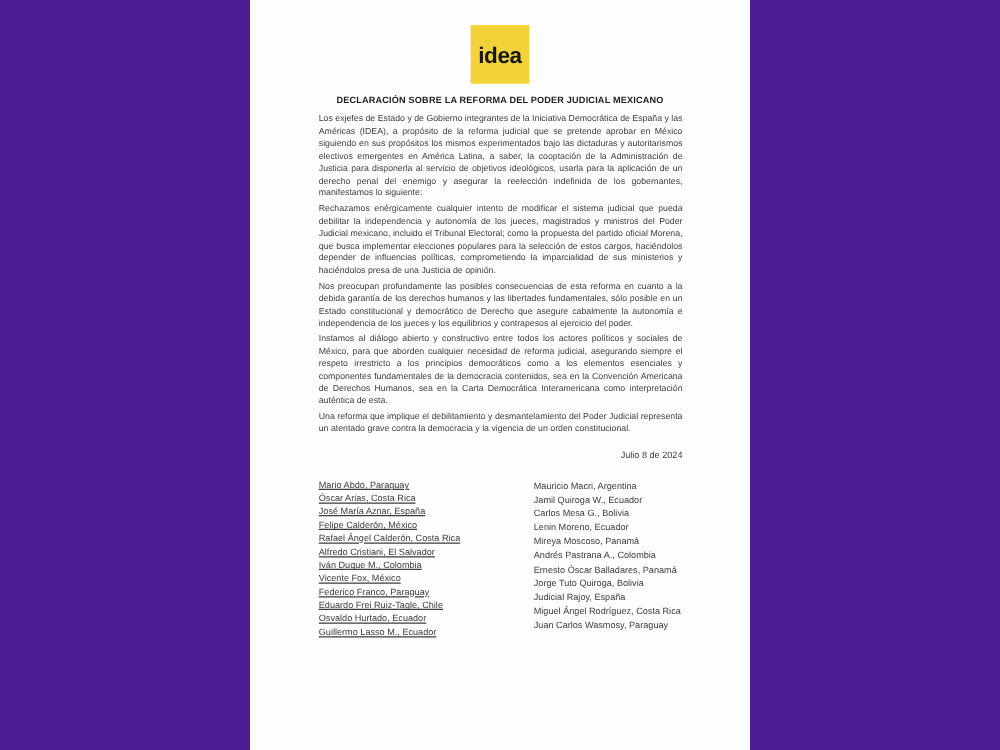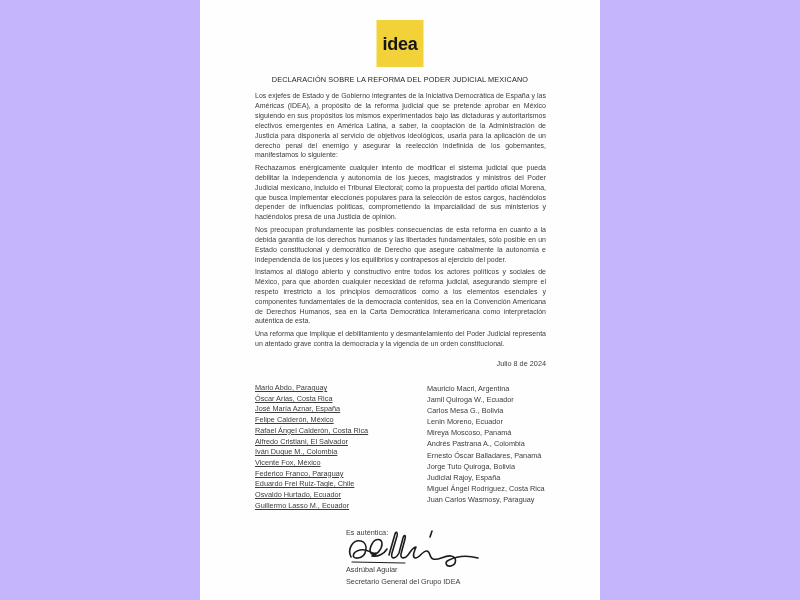--- a/index.html
+++ b/index.html
@@ -45,21 +45,21 @@
     color: #161616;
     margin-top: 2px;
   }
   .doc-title {
     position: absolute;
     top: 75px;
     left: 0;
     width: 100%;
     text-align: center;
     font-size: 7.3px;
-    font-weight: 400;
+    font-weight: 700;
     letter-spacing: 0.15px;
     color: #1c1c1c;
   }
   .body-text {
     position: absolute;
     top: 91px;
     left: 55px;
     width: 291px;
     color: #3c3c3c;
   }
@@ -125,21 +125,21 @@
     position: absolute;
     top: 51px;
     left: 1px;
     font-size: 7.3px;
     color: #3c3c3c;
   }
 </style>
 </head>
 <body>
 
-<div class="stage" style="background: #c4b5fd;">
+<div class="stage" style="background: #4c1d95;">
   <div class="page" style="background: rgb(254, 254, 254);">
 
     <div class="logo" style="background: rgb(242, 210, 56);">
       <span class="logo-text" style="color: rgb(22, 22, 22);">idea</span>
     </div>
 
     <div class="doc-title">DECLARACIÓN SOBRE LA REFORMA DEL PODER JUDICIAL MEXICANO</div>
 
     <div class="body-text">
       <p>Los exjefes de Estado y de Gobierno integrantes de la Iniciativa Democrática de España y las Américas (IDEA), a propósito de la reforma judicial que se pretende aprobar en México siguiendo en sus propósitos los mismos experimentados bajo las dictaduras y autoritarismos electivos emergentes en América Latina, a saber, la cooptación de la Administración de Justicia para disponerla al servicio de objetivos ideológicos, usarla para la aplicación de un derecho penal del enemigo y asegurar la reelección indefinida de los gobernantes, manifestamos lo siguiente:</p>
@@ -173,28 +173,15 @@
         <div class="name-item">Lenin Moreno, Ecuador</div>
         <div class="name-item">Mireya Moscoso, Panamá</div>
         <div class="name-item">Andrés Pastrana A., Colombia</div>
         <div class="name-item">Ernesto Óscar Balladares, Panamá</div>
         <div class="name-item">Jorge Tuto Quiroga, Bolivia</div>
         <div class="name-item">Judicial Rajoy, España</div>
         <div class="name-item">Miguel Ángel Rodríguez, Costa Rica</div>
         <div class="name-item">Juan Carlos Wasmosy, Paraguay</div>
       </div>
 
-    <div class="sig-block">
-      <div class="sig-label">Es auténtica:</div>
-      <svg class="sig-svg" viewBox="0 0 140 44" xmlns="http://www.w3.org/2000/svg">
-        <g fill="none" stroke="#1c1c1c" stroke-width="1.6" stroke-linecap="round" stroke-linejoin="round">
-          <path d="M6,28 C2,20 8,10 16,12 C24,14 22,28 13,29 C6,30 7,23 15,21 C23,19 27,26 31,24 C26,28 23,22 27,15 C30,9 37,9 37,15 C37,21 31,26 27,27 C33,28 39,25 42,20"></path>
-          <path d="M44,26 L50,5 C51,2 53,3 52,7 L47,24 C45,31 51,30 54,24 L58,9 C59,5 61,6 60,10 L56,25 C55,30 60,30 63,26 C66,22 68,18 71,18 C69,23 67,28 70,29 C74,30 78,21 82,22 C86,23 84,29 88,30 C94,32 99,26 106,27 C112,28 112,35 106,37 C101,38 99,33 104,31 C112,27 122,26 133,29"></path>
-          <path d="M87,2 L85,8"></path>
-          <path d="M7,33 L60,34" stroke-width="1.1"></path>
-        </g>
-      </svg>
-      <div class="sig-name">Asdrúbal Aguiar</div>
-      <div class="sig-title">Secretario General del Grupo IDEA</div>
-    </div>
 
   </div>
 </div>
 
 </body></html>

